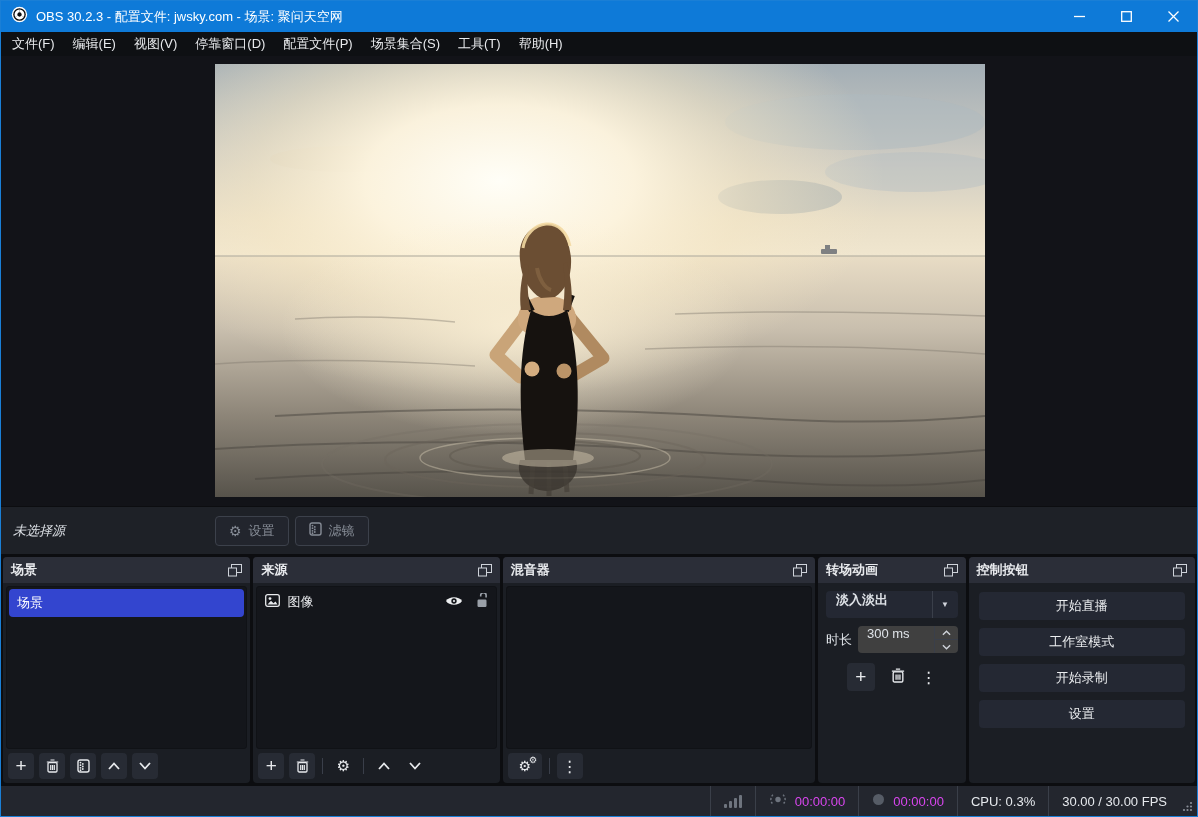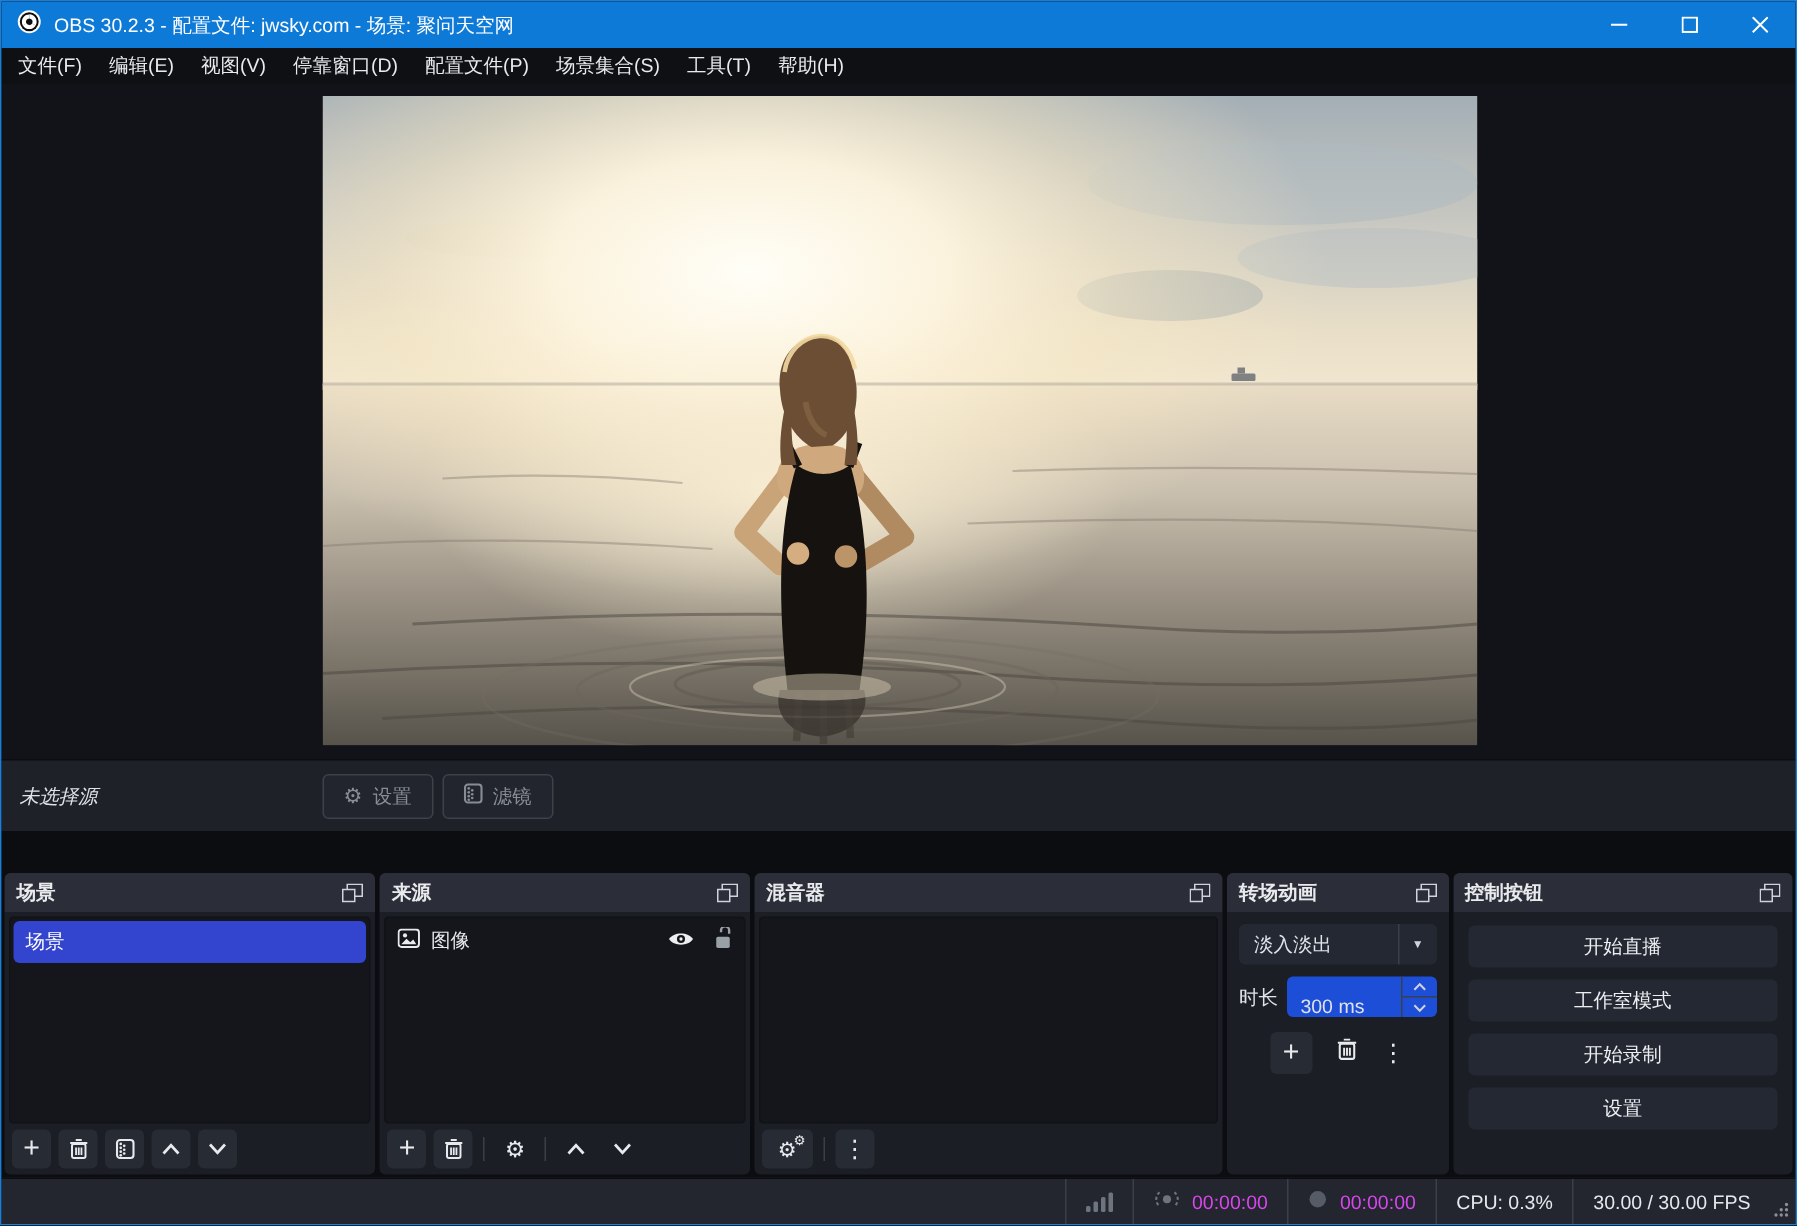--- a/index.html
+++ b/index.html
@@ -22,42 +22,42 @@
   .preview-canvas{position:absolute;left:214px;top:8px;width:770px;height:433px;background:#000;}
   .preview-canvas svg{display:block;width:100%;height:100%;}
   
   .context-bar{height:48px;flex:0 0 48px;background:#1e2127;position:relative;display:flex;align-items:center;border-top:1px solid #0c0d10;}
   .ctx-status{color:#dfe3e8;font-size:13px;margin-left:12px;font-style:italic;}
   .ctx-buttons{position:absolute;left:214px;display:flex;gap:6px;}
   .ctx-btn{height:30px;display:flex;align-items:center;gap:7px;padding:0 13px;background:#22252d;border:1px solid #3c414b;border-radius:4px;color:#878d97;font-size:13px;}
   .ctx-btn .glyph{font-size:14px;color:#878d97;}
   
   .docks{height:231px;flex:0 0 231px;background:#0c0d10;display:flex;gap:3px;padding:3px 2px 2px 2px;}
-  .panel{background:#1b1e24;border-radius:4px;display:flex;flex-direction:column;overflow:hidden;margin-top:25px;}
+  .panel{background:#1b1e24;border-radius:4px;display:flex;flex-direction:column;overflow:hidden;}
   .panel-header{height:26px;flex:0 0 26px;background:#2b2e38;display:flex;align-items:center;padding:0 8px;}
   .panel-title{color:#e8eaed;font-size:13px;font-weight:bold;}
   .float-btn{margin-left:auto;display:flex;align-items:center;}
   .panel-list{flex:1;margin:3px 3px 0 3px;background:#14161b;border:1px solid #101216;border-radius:3px;overflow:hidden;}
   .panel-toolbar{height:34px;flex:0 0 34px;display:flex;align-items:center;gap:5px;padding:0 5px;}
   .tb-btn{width:26px;height:26px;background:#272b34;border-radius:4px;display:flex;align-items:center;justify-content:center;color:#e8eaed;font-size:17px;}
   .tb-btn.flat{background:transparent;}
   .tb-sep{width:1px;height:16px;background:#3a3f4a;margin:0 2px;}
   .plus-glyph{font-size:19px;line-height:1;color:#e8eaed;margin-top:-2px;}
   
   .scene-row{height:28px;margin:2px;border-radius:4px;background:#3345cf;display:flex;align-items:center;padding:0 8px;color:#fff;font-size:13px;}
   .source-row{height:30px;display:flex;align-items:center;padding:0 8px;color:#e8eaed;font-size:13px;gap:7px;}
   .source-row .right{margin-left:auto;display:flex;align-items:center;gap:13px;}
   
   .trans-body{padding:8px 8px 0 8px;display:flex;flex-direction:column;}
-  .combo{height:27px;background:#242833;border-radius:4px;display:flex;align-items:center;color:#dfe3e8;font-size:13px;}
+  .combo{height:27px;background:#242833;border-radius:4px;display:flex;align-items:flex-start;color:#dfe3e8;font-size:13px;font-weight:bold;}
   .combo .val{padding-left:10px;}
   .combo .arrow{margin-left:auto;width:26px;height:100%;border-left:1px solid #3a3f4a;display:flex;align-items:center;justify-content:center;color:#cfd3da;font-size:8px;}
   .dur-row{margin-top:8px;display:flex;align-items:center;gap:6px;}
   .dur-label{color:#dfe3e8;font-size:13px;flex:0 0 auto;}
-  .spinbox{flex:1;height:27px;background:#1d4ed8;border-radius:4px;display:flex;align-items:flex-end;color:#dfe3e8;font-size:13px;}
+  .spinbox{flex:1;height:27px;background:#404040;border-radius:4px;display:flex;align-items:flex-start;color:#dfe3e8;font-size:13px;}
   .spinbox .val{padding-left:9px;}
   .spin-arrows{margin-left:auto;width:24px;height:100%;border-left:1px solid #3a3f4a;display:flex;flex-direction:column;}
   .spin-arrows div{flex:1;display:flex;align-items:center;justify-content:center;}
   .spin-arrows div:first-child{border-bottom:1px solid #3a3f4a;}
   .trans-actions{margin-top:10px;display:flex;align-items:center;justify-content:center;gap:16px;}
   .trans-actions .tb-btn{width:28px;height:28px;}
   .kebab-glyph{font-size:16px;color:#e8eaed;letter-spacing:0;}
   
   .controls-body{padding:9px 10px;display:flex;flex-direction:column;gap:8px;}
   .ctl-btn{height:28px;background:#242833;border-radius:4px;color:#eceef0;font-size:13px;display:flex;align-items:center;justify-content:center;}

